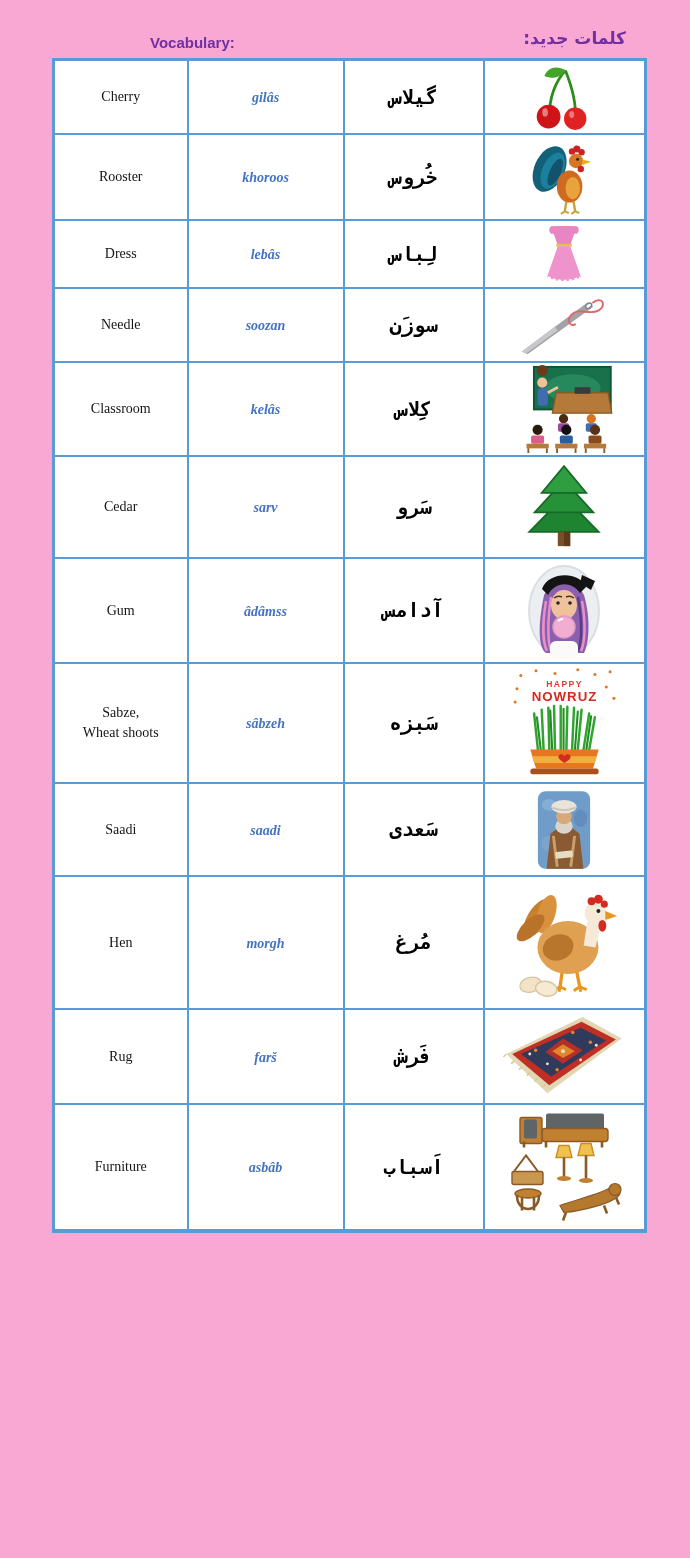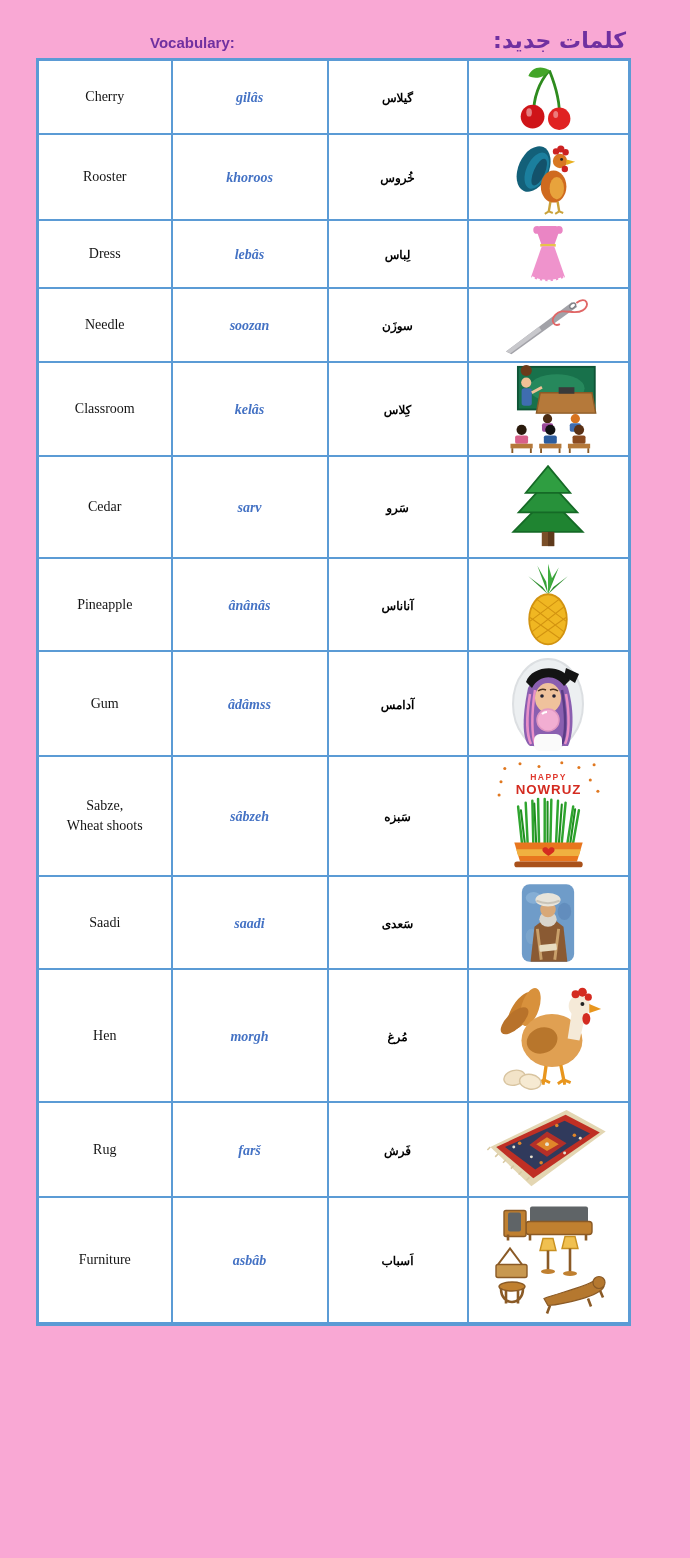--- a/index.html
+++ b/index.html
@@ -12,35 +12,35 @@
     position:relative;width:690px;height:1558px;background:#f9a8d4;
     font-family:"Liberation Serif",serif;overflow:hidden;
   }
   .vocab-heading{
     position:absolute;left:150px;top:34px;
     font-family:"Liberation Sans",sans-serif;font-weight:bold;font-size:15px;
     color:var(--purple);
   }
   .farsi-heading{
     position:absolute;right:64px;top:28px;
-    font-family:"DejaVu Sans",sans-serif;font-weight:bold;font-size:22px;
+    font-family:"DejaVu Sans",sans-serif;font-weight:bold;font-size:17px;
     color:var(--purple);direction:rtl;
   }
   table.vocab{
-    position:absolute;left:36px;top:58px;width:592px;
+    position:absolute;left:52px;top:58px;width:592px;
     border-collapse:collapse;table-layout:fixed;
     border:3px solid var(--blue);border-bottom-width:4px;
   }
   table.vocab td{
     border:2px solid var(--blue);background:#fff;
     text-align:center;vertical-align:middle;padding:2px;
   }
   td.en span{font-size:14px;color:#141414;white-space:pre-line;line-height:1.35;}
   td.tr span{font-size:14px;color:var(--translit);font-style:italic;font-weight:bold;font-family:"Liberation Serif",serif;}
-  td.fa span{font-size:12px;color:#000;font-weight:bold;font-family:Liberation Serif, serif;direction:rtl;display:inline-block;}
+  td.fa span{font-size:20px;color:#000;font-weight:bold;font-family:Liberation Mono, monospace;direction:rtl;display:inline-block;}
   td.img{padding:0;}
   td.img svg{display:block;margin:0 auto;}
 </style>
 </head>
 <body>
 
 <div class="page">
 
   <span class="vocab-heading">Vocabulary:</span>
   <span class="farsi-heading">کلمات جدید:</span>
@@ -165,36 +165,20 @@
           <svg width="80" height="90" viewBox="0 0 90 100">
             <polygon points="45,38 84,78 6,78" fill="#1f8431" stroke="#156a26" stroke-width="2"></polygon>
             <polygon points="45,20 78,56 12,56" fill="#27913a" stroke="#156a26" stroke-width="2"></polygon>
             <polygon points="45,4 70,34 20,34" fill="#2f9e41" stroke="#156a26" stroke-width="2"></polygon>
             <rect x="38" y="78" width="14" height="16" fill="#7a4f28"></rect>
             <rect x="45" y="78" width="7" height="16" fill="#5e3a1c"></rect>
           </svg>
         </td>
       </tr>
 
-      <tr style="height:93px">
-        <td class="en"><span>Pineapple</span></td>
-        <td class="tr"><span>ânânâs</span></td>
-        <td class="fa"><span dir="rtl">آناناس</span></td>
-        <td class="img">
-          <svg width="58" height="86" viewBox="0 0 64 96">
-            <path d="M32 36 L10 16 L26 28 Z" fill="#2f8f2f"></path>
-            <path d="M32 36 L54 16 L38 28 Z" fill="#2f8f2f"></path>
-            <path d="M32 36 L20 4 L30 22 Z" fill="#37a037"></path>
-            <path d="M32 36 L44 6 L34 22 Z" fill="#37a037"></path>
-            <path d="M32 36 L32 2 L37 20 Z" fill="#3fae3f"></path>
-            <ellipse cx="32" cy="64" rx="21" ry="28" fill="#f0b722" stroke="#d29310" stroke-width="2"></ellipse>
-            <path d="M14 50 L50 78 M12 62 L46 86 M20 42 L52 66 M50 50 L14 78 M52 62 L18 86 M44 42 L12 66" stroke="#d29310" stroke-width="1.2"></path>
-          </svg>
-        </td>
-      </tr>
 
       <tr style="height:105px">
         <td class="en"><span>Gum</span></td>
         <td class="tr"><span>âdâmss</span></td>
         <td class="fa"><span dir="rtl">آدامس</span></td>
         <td class="img">
           <svg width="80" height="95" viewBox="0 0 80 95">
             <ellipse cx="40" cy="48" rx="35" ry="45" fill="#eceff1" stroke="#dcdfe2" stroke-width="2"></ellipse>
             <path d="M20 32 C13 66 15 86 22 90 L60 90 C65 80 67 56 60 32 C52 16 28 16 20 32 Z" fill="#8a5fb0"></path>
             <path d="M22 38 C18 62 19 80 23 88 M58 38 C62 60 61 80 57 88 M27 34 C23 60 24 80 27 88" stroke="#e890c8" stroke-width="2.5" fill="none"></path>

